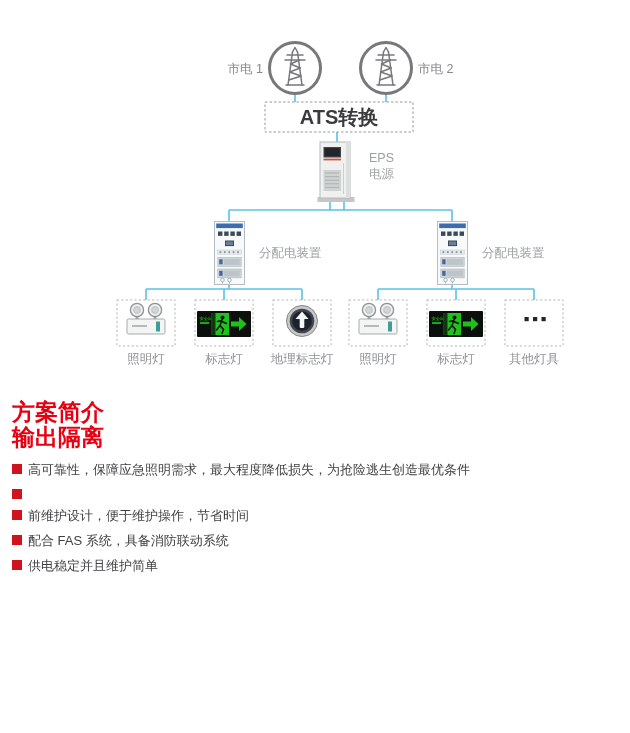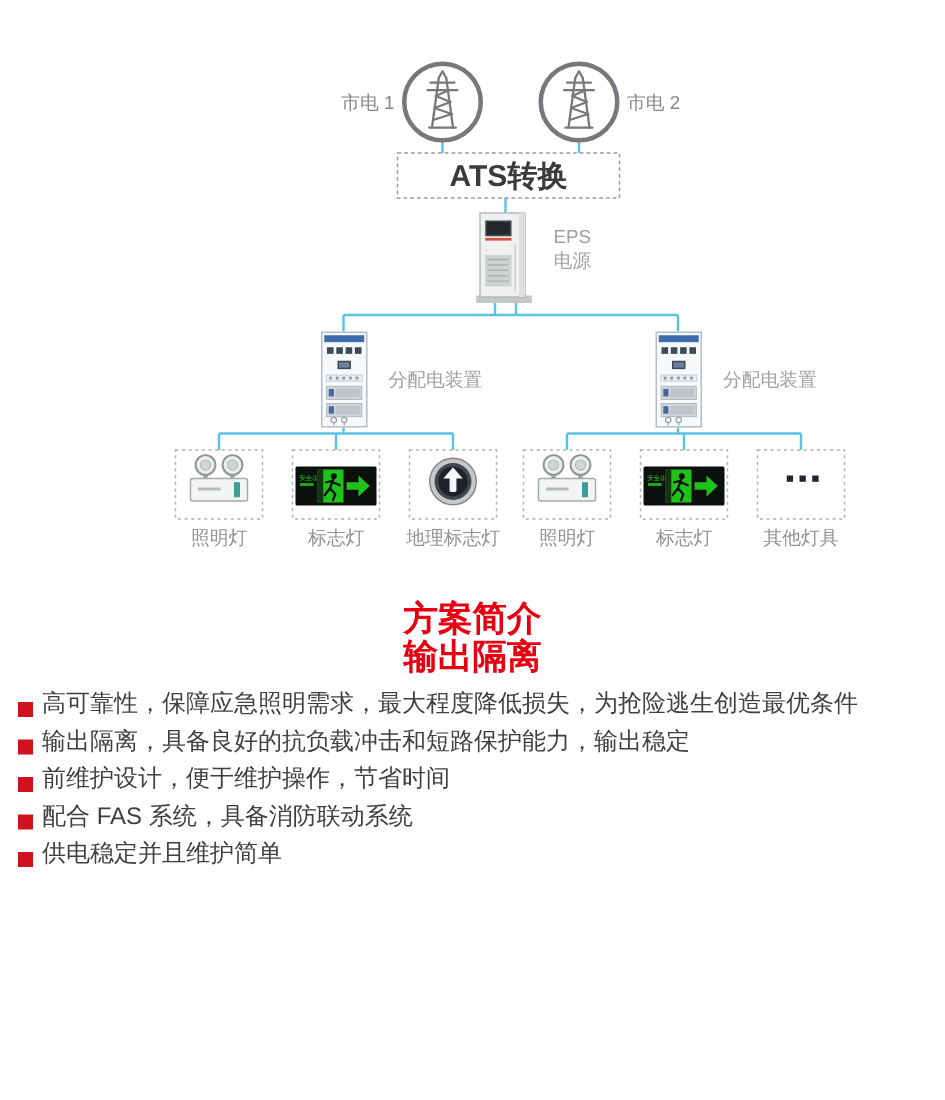--- a/index.html
+++ b/index.html
@@ -7,26 +7,26 @@
     --bullet-red:#d0121f;
     --connector-blue:#5bc2e7;
     --text-dark:#3f3f41;
     --label-gray:#94989b;
   }
   *{box-sizing:border-box;}
   body{margin:0;background:#fff;font-family:"Liberation Sans","DejaVu Sans",sans-serif;}
   .page{width:630px;height:733px;background:#fff;overflow:hidden;}
   .diagram-wrap{width:589px;height:400px;}
   .content{padding:0 12px 0 12px;}
-  h2.sec-title{font-size:23px;line-height:25px;font-weight:bold;color:var(--accent-red);margin:0;text-align:center;}
+  h2.sec-title{font-size:23px;line-height:25px;font-weight:bold;color:var(--accent-red);margin:0;}
   .intro-title{margin-top:21px;}
   .value-title{margin-top:18px;}
   p.intro-text{font-size:13px;line-height:19.5px;color:var(--text-dark);margin:8px 0 0 0;text-align:justify;}
   ul.value-list{list-style:none;margin:12px 0 0 0;padding:0;}
-  ul.value-list li{display:flex;align-items:flex-end;font-size:16px;line-height:16px;color:var(--text-dark);margin-bottom:9px;}
+  ul.value-list li{display:flex;align-items:flex-start;font-size:13px;line-height:16px;color:var(--text-dark);margin-bottom:9px;}
   .sq{flex:none;width:10px;height:10px;background:var(--bullet-red);margin:2px 6px 0 0;}
   svg text{font-family:"Liberation Sans","DejaVu Sans",sans-serif;}
 </style>
 </head>
 <body>
 
 <div class="page">
 
   <div class="diagram-wrap">
     <svg width="630" height="400" viewBox="0 0 630 400" xmlns="http://www.w3.org/2000/svg" xmlns:xlink="http://www.w3.org/1999/xlink">
@@ -174,21 +174,20 @@
     <h2 class="sec-title intro-title">方案简介</h2>
 
     <h2 class="sec-title value-title">输出隔离</h2>
     <ul class="value-list">
       <li>
         <span class="sq"></span>
         <span>高可靠性，保障应急照明需求，最大程度降低损失，为抢险逃生创造最优条件</span>
       </li>
       <li>
         <span class="sq"></span>
-        <span>输出隔离，具备良好的抗负载冲击和短路保护能力，输出稳定</span>
       </li>
       <li>
         <span class="sq"></span>
         <span>前维护设计，便于维护操作，节省时间</span>
       </li>
       <li>
         <span class="sq"></span>
         <span>配合 FAS 系统，具备消防联动系统</span>
       </li>
       <li>

